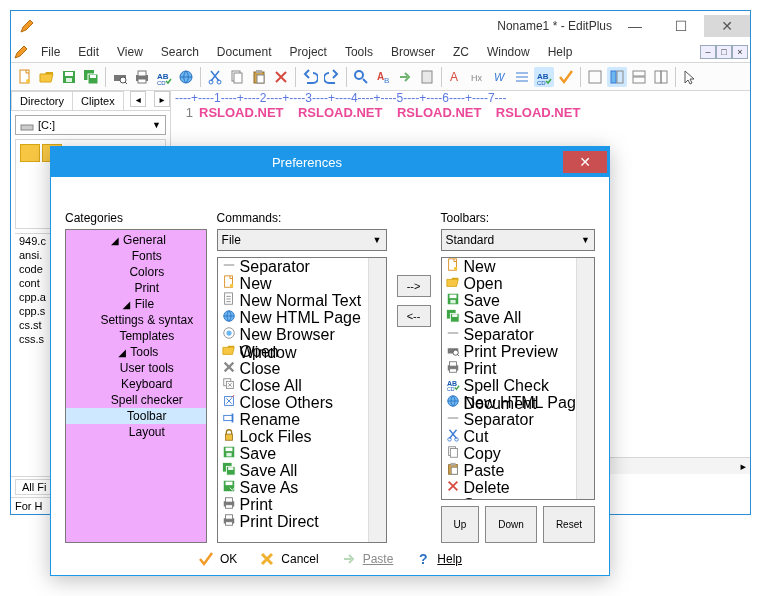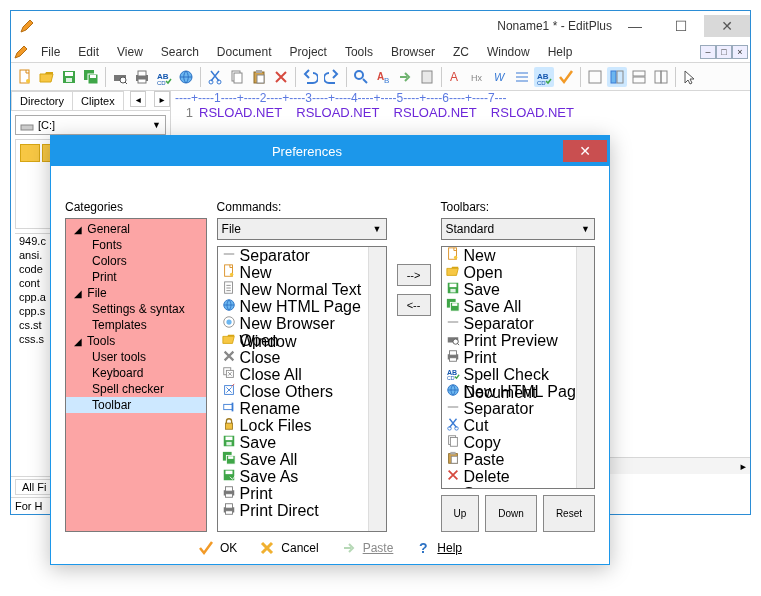--- a/index.html
+++ b/index.html
@@ -44,42 +44,42 @@
 .files { flex:1; border-top:1px solid #d7d7d7; overflow:hidden; margin:0 4px;}
 .files .row{ padding:1px 4px; white-space:nowrap; }
 .bot-tabs { border-top:1px solid #d7d7d7; padding:2px 4px; display:flex; gap:4px;}
 .bot-tabs .btab{ border:1px solid #d7d7d7; padding:1px 6px; font-size:11px;}
 .status { border-top:1px solid #d7d7d7; padding:2px 4px; font-size:11px;}
 
 .editor { flex:1; font-family:"Consolas","Courier New",monospace; font-size:13px; }
 .ruler { color:#5a78e0; white-space:pre; padding:0 4px; font-size:12px;}
 .code-row{ display:flex; }
 .gutter { width:28px; text-align:right; color:#808080; padding-right:6px;}
-.code { flex:1; white-space:pre; color:#6d28d9;}
+.code { flex:1; white-space:pre; color:#ec4899;font-weight:bold;}
 .sbx { position:absolute; right:0; bottom:40px; left:170px; height:17px;
        border-top:1px solid #d7d7d7; background:#f4f4f4;}
 .sbx .thumb{ position:absolute; right:4px; top:2px; font-size:11px;}
 
 
-.dlg { position: absolute; left: 50px; top: 135px; width: 560px; height: 430px;
+.dlg { position: absolute; left: 50px; top: 146px; width: 560px; height: 430px;
        border: 1px solid #1c97ea; background:#fff; box-shadow:0 4px 20px rgba(0,0,0,.25);}
 .dlg-title { height:30px; background:#1c97ea; color:#fff; display:flex; align-items:center;}
 .dlg-title .t { flex:1; text-align:center; font-size:13px;}
 .dlg-title .x { width:44px; height:22px; background:#c94f50; color:#fff; font-size:14px;
                 display:flex; align-items:center; justify-content:center; margin-right:2px;}
 .dlg-body { padding:10px 14px 8px 14px; height:calc(100% - 30px); display:flex; flex-direction:column;}
 .cols { display:flex; gap:10px; flex:1; min-height:0;margin-top:24px;}
 .col { display:flex; flex-direction:column; font-size:12px;}
 .col.cat { width:150px;}
 .col.cmd { width:180px;}
 .col.mid { width:36px; align-items:center; padding-top:60px;}
 .col.tbr { flex:1;}
 .label{ font-size:12px; margin-bottom:4px;}
 
-.tree { border:1px solid #7a7a7a; flex:1; background:#fca5a5; overflow:auto; padding:2px 0;}
+.tree { border:1px solid #7a7a7a; flex:1; background:#f0abfc; overflow:auto; padding:2px 0;text-align:center;}
 .tree .node{ padding:1px 4px 1px 8px; white-space:nowrap; cursor:default;}
 .tree .node .exp{ display:inline-block; width:10px; color:#000; font-size:10px;}
 .tree .sub{ padding-left:26px;}
 .tree .sel{ background:#cde8ff;}
 
 .combo { border:1px solid #7a7a7a; height:22px; display:flex; align-items:center;
          padding:0 4px; margin-bottom:6px; background:#efefef;}
 .combo .arr{ margin-left:auto; font-size:9px;}
 
 .list { border:1px solid #7a7a7a; flex:1; background:#fff; overflow:auto;}
@@ -482,20 +482,21 @@
             <div class="node sub">Colors</div>
             <div class="node sub">Print</div>
             <div class="node"><span class="exp">◢</span> File</div>
             <div class="node sub">Settings &amp; syntax</div>
             <div class="node sub">Templates</div>
             <div class="node"><span class="exp">◢</span> Tools</div>
             <div class="node sub">User tools</div>
             <div class="node sub">Keyboard</div>
             <div class="node sub">Spell checker</div>
             <div class="node sub sel">Toolbar</div>
+            <div class="node sub">Layout</div>
           </div>
       </div>
 
       <div class="col cmd">
         <div class="label">Commands:</div>
         <div class="combo">
           <span>File</span>
           <span class="arr">▼</span>
         </div>
         <div class="list" id="cmdlist">

